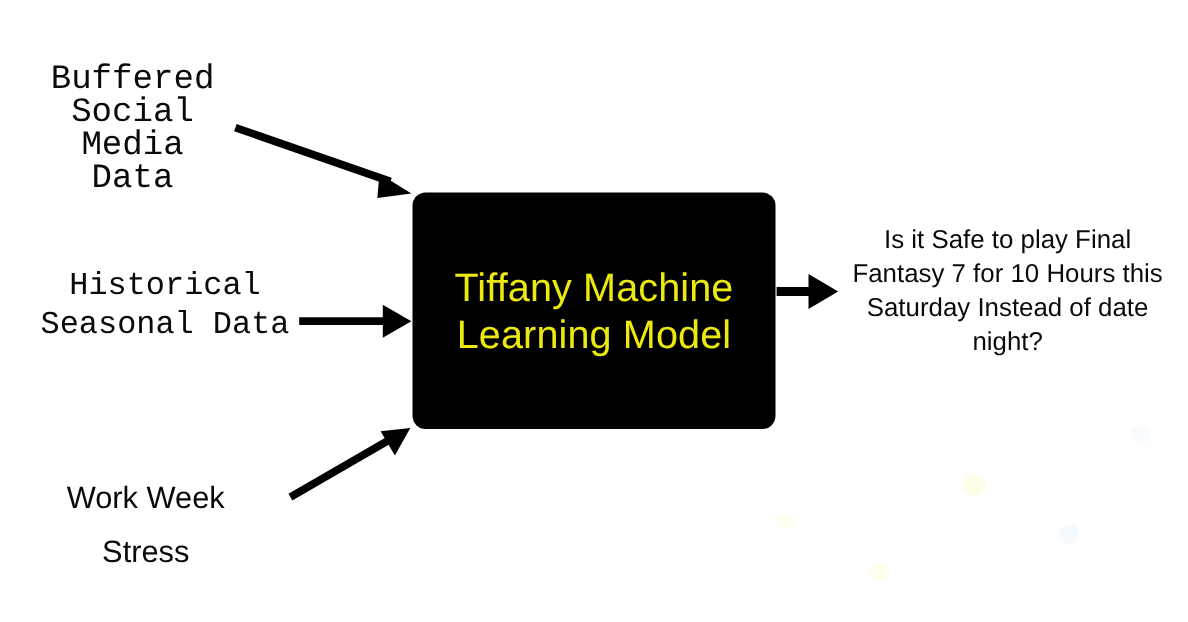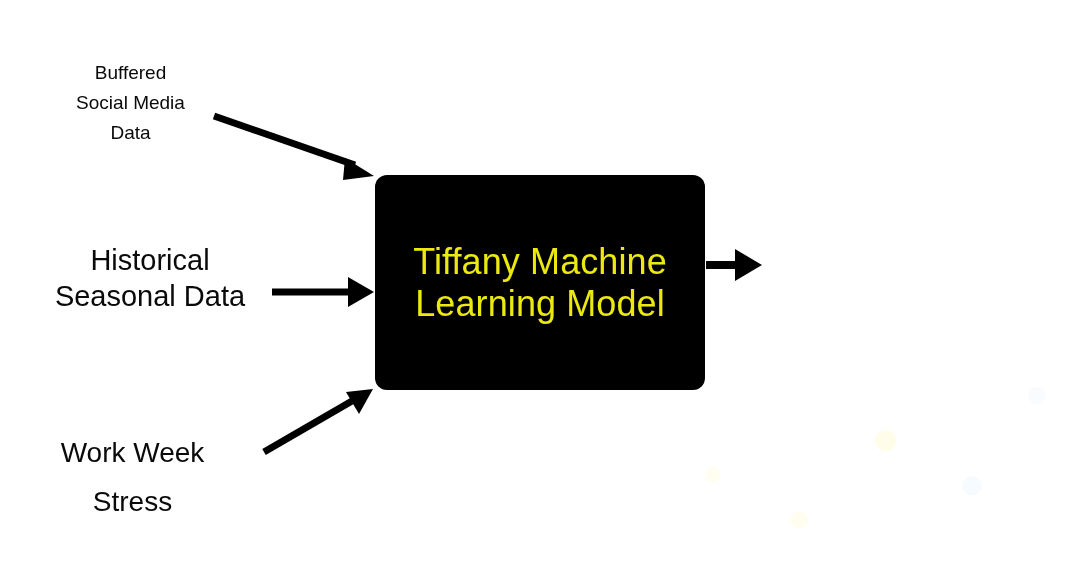--- a/index.html
+++ b/index.html
@@ -60,32 +60,34 @@
     white-space: pre-line;
     letter-spacing: 0.1px;
   }
   .label {
     position: absolute;
     color: #0a0a0a;
     text-align: center;
     white-space: pre-line;
   }
   #label-buffered {
-    left: 23px;
+    left: 13px;
     top: 58px;
     width: 215px;
-    font-size: 19px;
+    font-size: 31px;
     line-height: 30px;
+    font-family: Liberation Mono, monospace;
   }
   #label-historical {
     left: 25px;
     top: 242px;
     width: 250px;
     font-size: 29px;
     line-height: 36px;
+    font-family: Liberation Mono, monospace;
   }
   #label-workweek {
     left: 0px;
     top: 428px;
     width: 265px;
     font-size: 28px;
     line-height: 49px;
   }
   #label-output {
     left: 760px;
@@ -133,14 +135,15 @@
   <div class="label" id="label-historical">Historical
 Seasonal Data</div>
 
   <div class="label" id="label-workweek">Work Week
 Stress</div>
 
   <div class="model-box">
     <div class="model-box-label">Tiffany Machine Learning Model</div>
   </div>
 
+  <div class="label" id="label-output">Is it Safe to play Final Fantasy 7 for 10 Hours this Saturday Instead of date night?</div>
 
 </div>
 
 </body></html>

